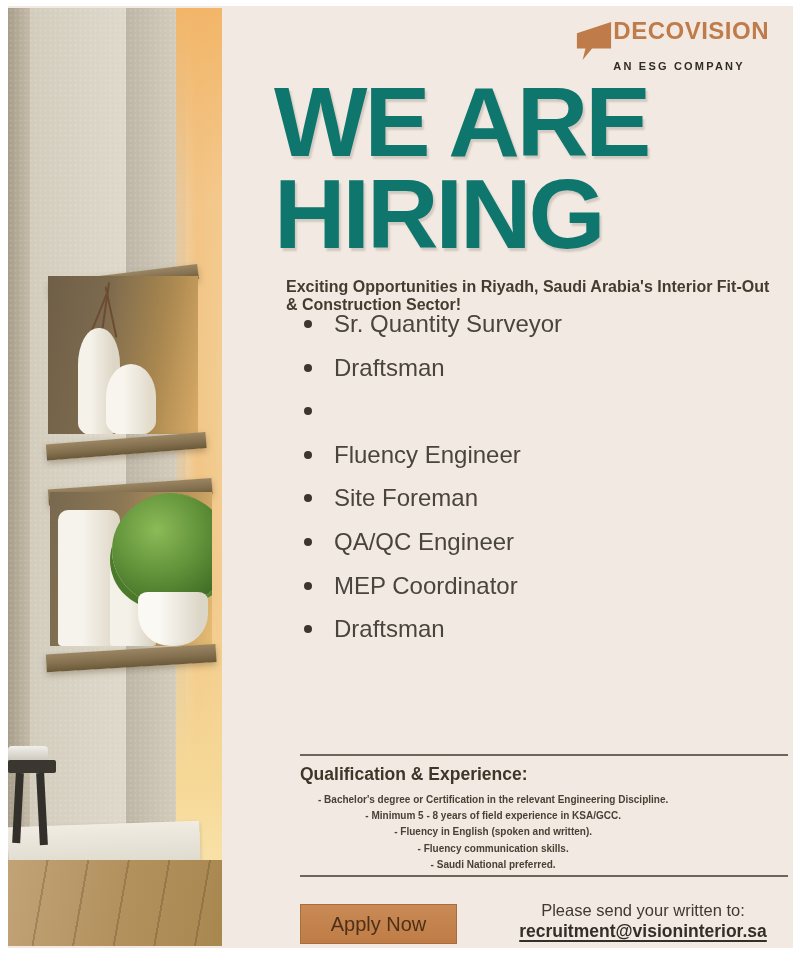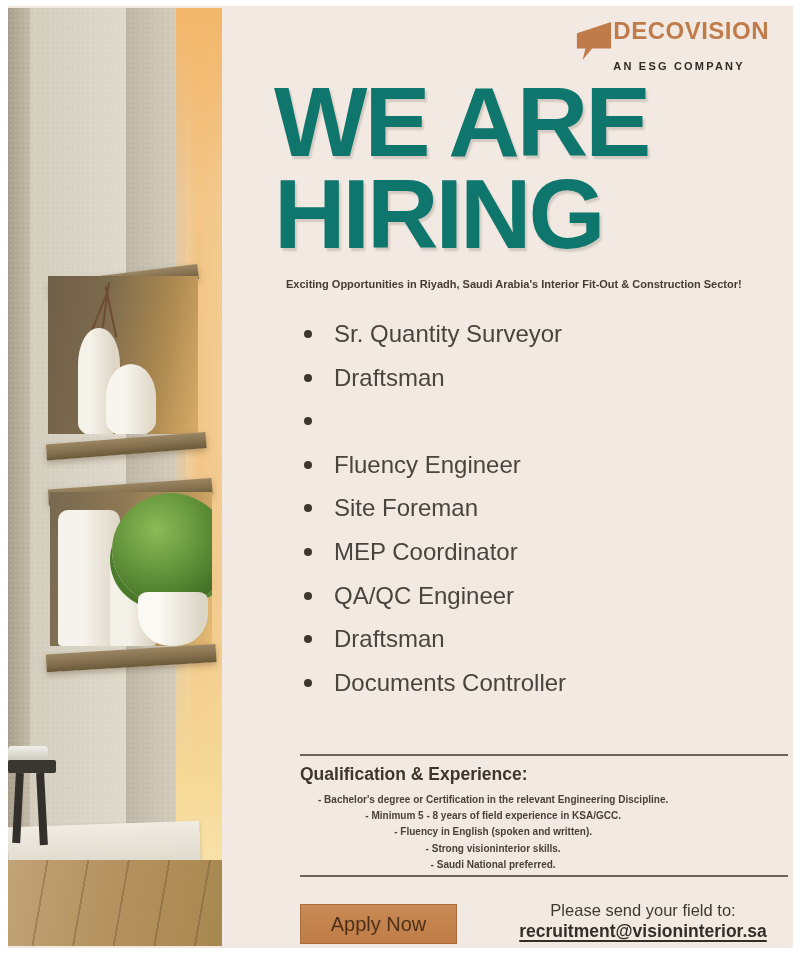--- a/index.html
+++ b/index.html
@@ -78,23 +78,23 @@
   .logo { position:absolute; top:12px; right:24px; display:flex; align-items:flex-start; gap:0; }
   .logo-mark { width:38px; height:44px; flex:0 0 auto; }
   .logo-text-col { display:flex; flex-direction:column; }
   .logo-name { font-size:24px; font-weight:bold; letter-spacing:.5px; color:#bf7b49; line-height:26px; }
   .logo-sub { font-size:11px; font-weight:bold; letter-spacing:2.2px; color:#2f2b25; margin-top:16px; }
 
   .headline { position:absolute; left:266px; top:70px; color:#0f766e; font-weight:800;
     font-size:99px; line-height:92px; letter-spacing:-3px; text-shadow:2px 3px 2px rgba(62,52,37,.18); }
 
   .tagline { position:absolute; left:278px; top:272px; width:492px;
-    font-size:11px; font-weight:bold; color:#453b2f; }
-
-  .jobs { position:absolute; left:296px; top:316px; list-style:none; }
+    font-size:16px; font-weight:bold; color:#453b2f; }
+
+  .jobs { position:absolute; left:296px; top:306px; list-style:none; }
   .jobs li { display:flex; align-items:center; height:24px; margin-bottom:19.6px;
     font-size:24px; color:#4a443e; }
   .dot { width:8px; height:8px; border-radius:50%; background:#3c362f; margin-right:22px; flex:0 0 auto; }
 
   .divider { position:absolute; left:292px; width:488px; height:0; border-top:2px solid #6e655a; }
   .divider-1 { top:748px; }
   .divider-2 { top:869px; }
 
   .qual-heading { position:absolute; left:292px; top:758px; font-size:17.5px; font-weight:bold; color:#3f362a; }
   .qual-list { position:absolute; left:310px; top:786px; list-style:none; }
@@ -185,47 +185,43 @@
       <li>
           <span class="dot"></span>
           <span>Fluency Engineer</span>
         </li>
       <li>
           <span class="dot"></span>
           <span>Site Foreman</span>
         </li>
       <li>
           <span class="dot"></span>
+          <span>QA/QC Engineer</span>
+        </li>
+      <li>
+          <span class="dot"></span>
           <span>MEP Coordinator</span>
         </li>
       <li>
           <span class="dot"></span>
-          <span>QA/QC Engineer</span>
-        </li>
-      <li>
-          <span class="dot"></span>
           <span>Draftsman</span>
-        </li>
-      <li>
-          <span class="dot"></span>
-          <span>Documents Controller</span>
         </li>
     </ul>
 
     <div class="divider divider-1"></div>
     <div class="qual-heading">Qualification &amp; Experience:</div>
     <ul class="qual-list">
       <li>- Bachelor's degree or Certification in the relevant Engineering Discipline.</li>
       <li>- Minimum 5 - 8 years of field experience in KSA/GCC.</li>
       <li>- Fluency in English (spoken and written).</li>
-      <li>- Strong visioninterior skills.</li>
+      <li>- Fluency communication skills.</li>
       <li>- Saudi National preferred.</li>
     </ul>
     <div class="divider divider-2"></div>
 
     <div class="apply-btn">Apply Now</div>
     <div class="resume-block">
-      <div class="resume-prompt">Please send your field to:</div>
+      <div class="resume-prompt">Please send your written to:</div>
       <div class="resume-email">recruitment@visioninterior.sa</div>
     </div>
 
   </div>
 </div>
 
 </body></html>

